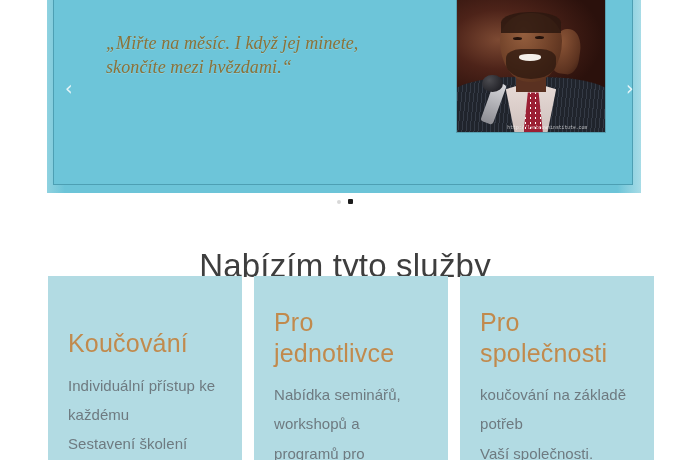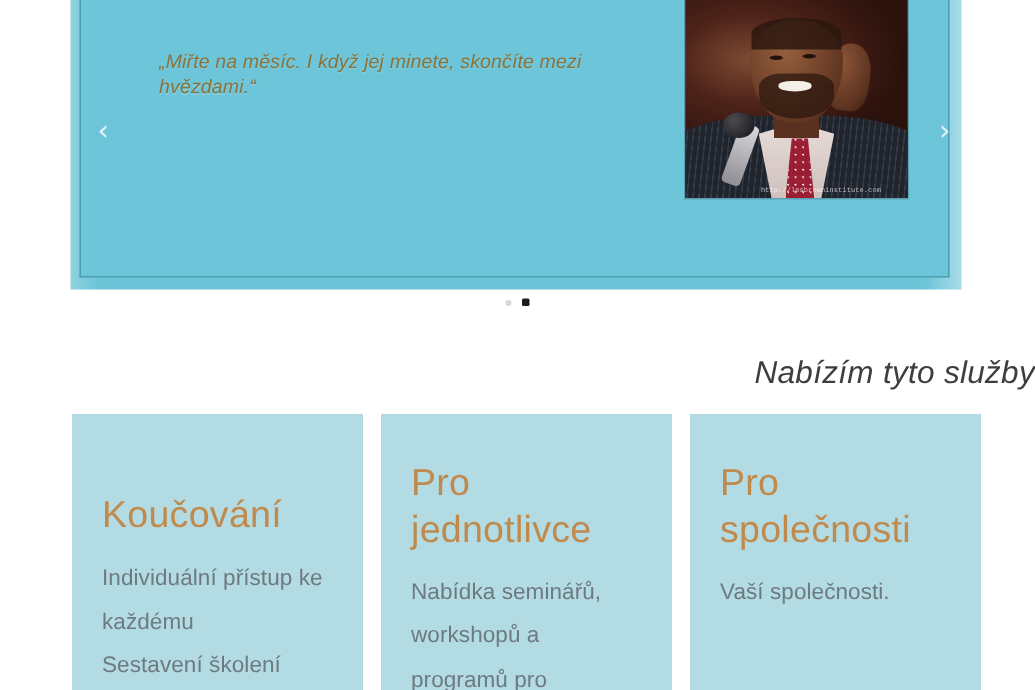--- a/index.html
+++ b/index.html
@@ -46,23 +46,23 @@
     top: 0;
     right: 0;
     bottom: 0;
   }
   .quote {
     position: absolute;
     left: 52px;
     top: 40px;
     width: 300px;
     color: #8a7239;
-    font-family: Liberation Sans, sans-serif;
+    font-family: Liberation Serif, serif;
     font-style: italic;
-    font-size: 13px;
+    font-size: 18px;
     line-height: 1.32;
     letter-spacing: 0.1px;
     text-shadow: 0 1px 0 rgba(255,255,255,0.18);
   }
   .slide-photo {
     position: absolute;
     left: 403px;
     top: 8px;
     width: 148px;
     height: 132px;
@@ -242,26 +242,25 @@
     background: #1c1c1c;
     border-radius: 1px;
   }
 
   
   .section-title {
     position: absolute;
     left: 0;
     right: 0;
     top: 220px;
-    text-align: right;
-    font-size: 21px;
+    text-align: center;
+    font-size: 33px;
     font-weight: 400;
     color: #3e3e3e;
     letter-spacing: 0.2px;
-    font-style: italic;
   }
 
   
   .cards {
     position: absolute;
     left: 48px;
     top: 276px;
     width: 668px;
     display: flex;
     gap: 12px;
@@ -349,18 +348,19 @@
       <h3 class="card-title two-line">Pro jednotlivce</h3>
       <p class="card-body">
         <span>Nabídka seminářů, workshopů a</span>
         <span>programů pro jednotlivce.</span>
       </p>
     </div>
 
     <div class="card">
       <h3 class="card-title two-line">Pro společnosti</h3>
       <p class="card-body">
+        <span>koučování na základě potřeb</span>
         <span>Vaší společnosti.</span>
       </p>
     </div>
 
   </div>
 </div>
 
 </body></html>

